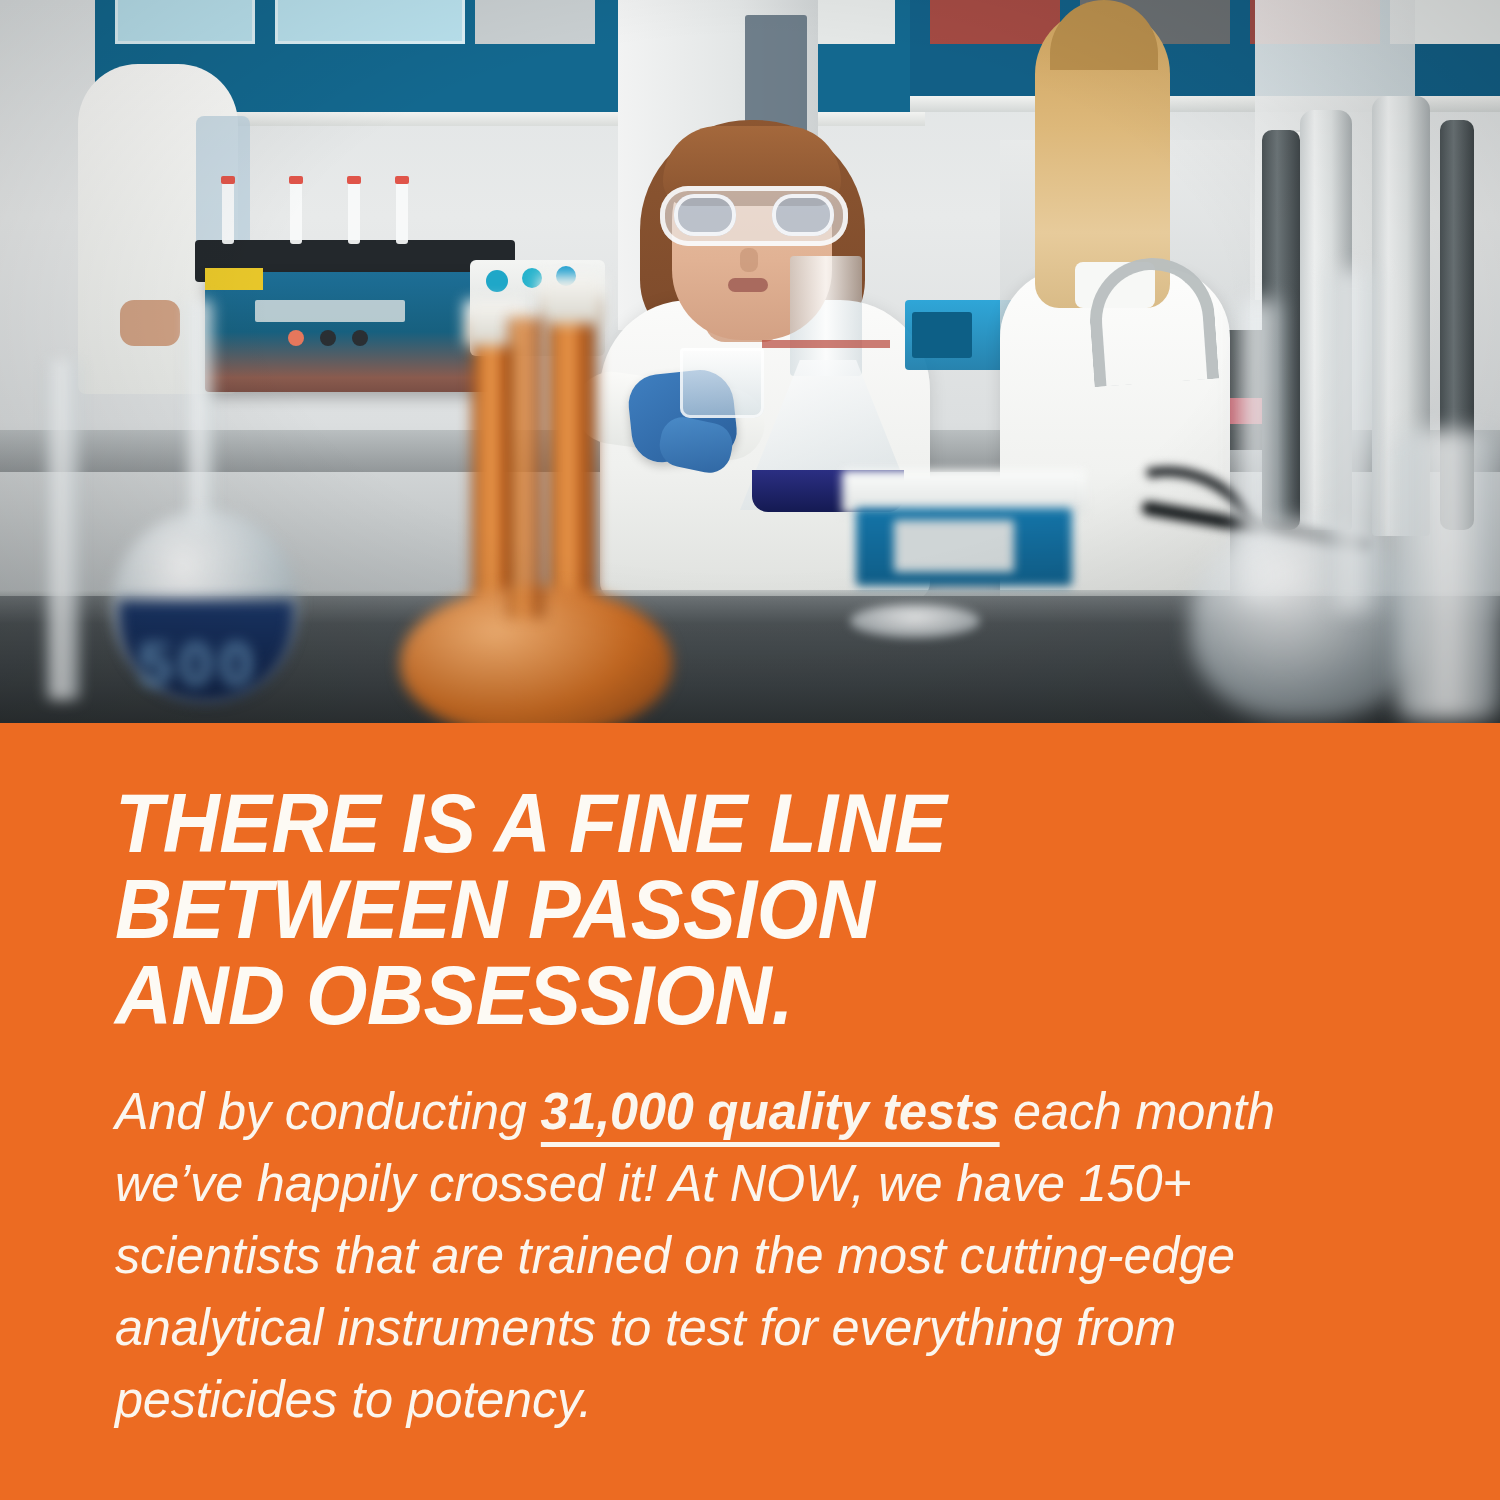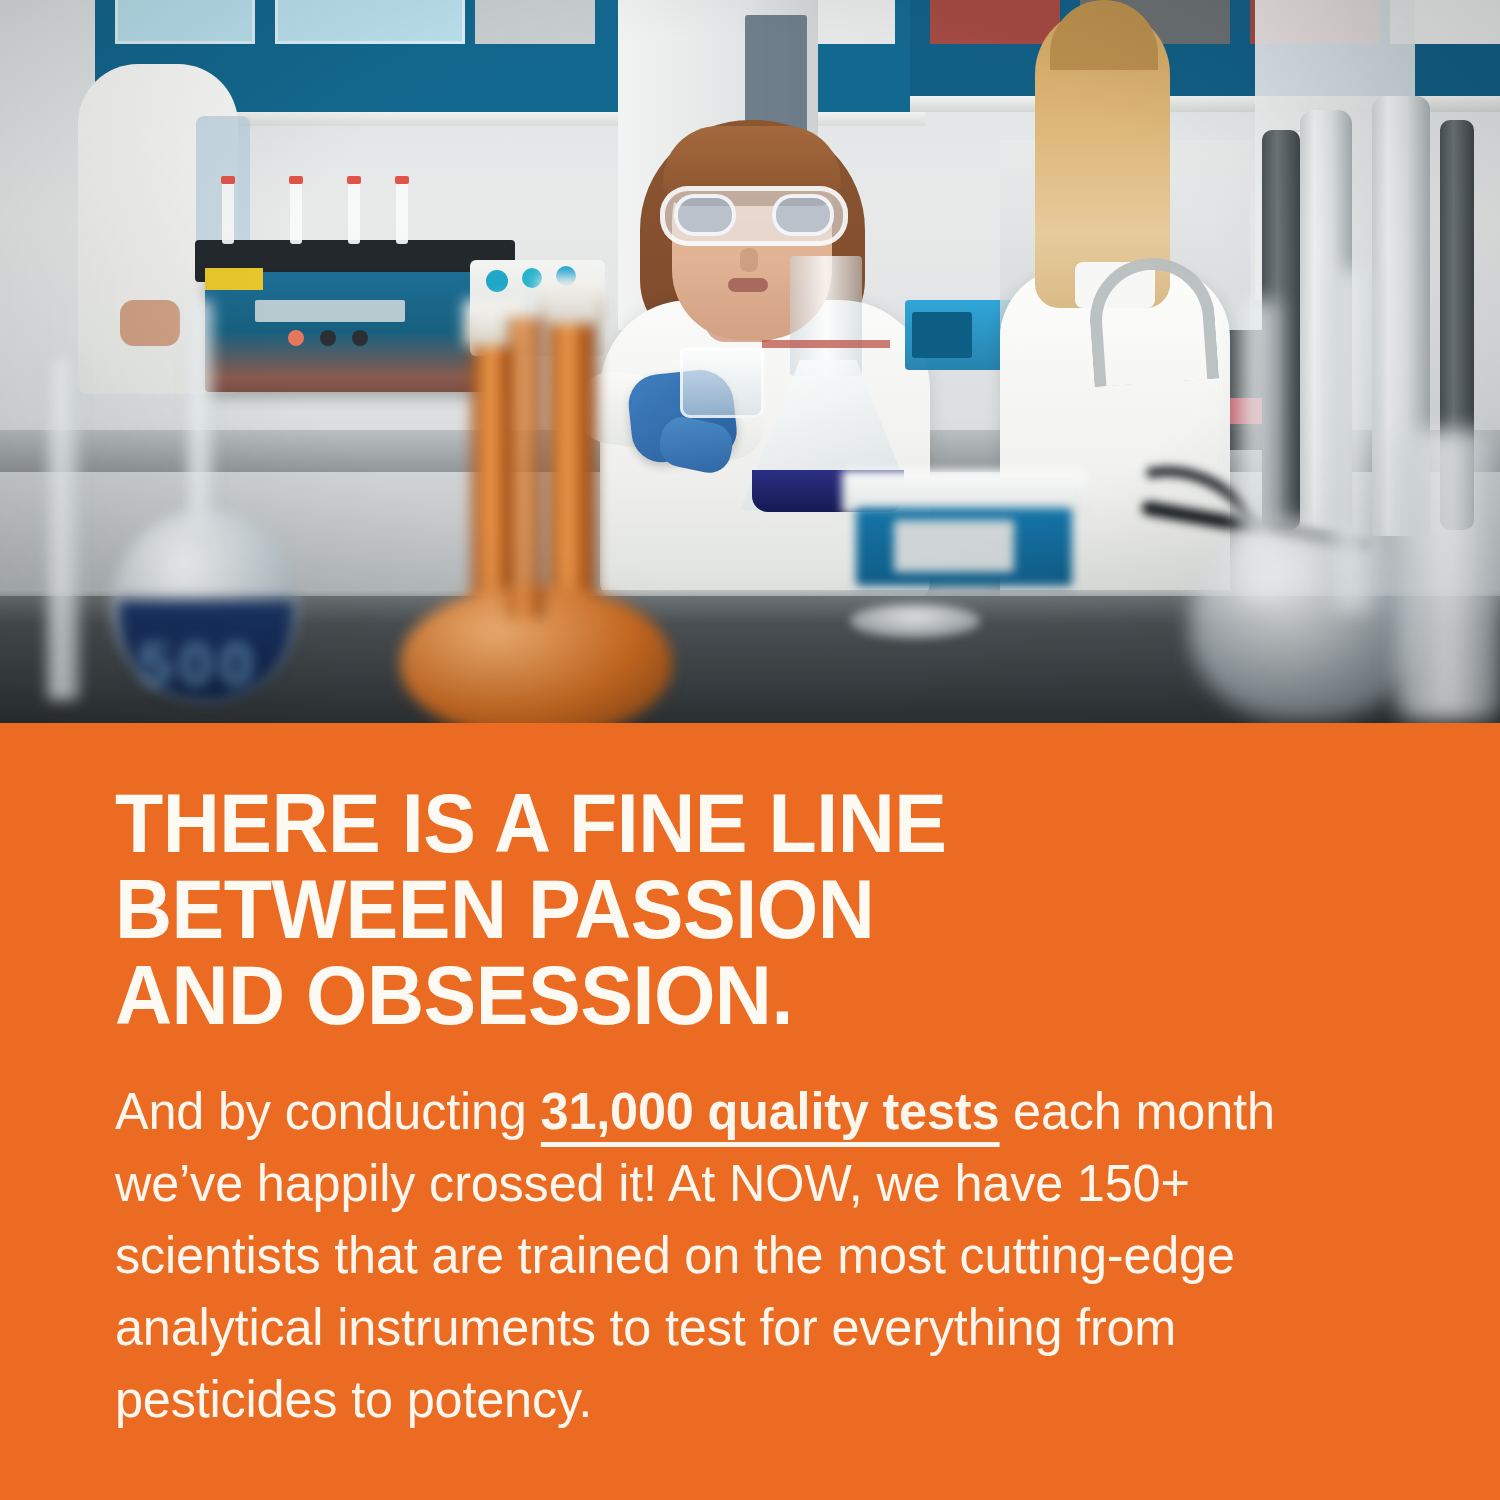--- a/index.html
+++ b/index.html
@@ -290,20 +290,21 @@
   .vignette {
     left:0; top:0; width:1500px; height:723px;
     background:radial-gradient(ellipse at 50% 42%,rgba(0,0,0,0) 45%,rgba(0,0,0,.18) 100%);
   }
 
   
   #panel {
     position:absolute; left:0; top:723px;
     width:1500px; height:777px;
     background:#EC6B22;
+    font-style:italic;
   }
 
   #headline {
     position:absolute;
     left:115px; top:57px;
     width:1260px;
     color:#FDFAF4;
     font-family:"Liberation Sans", sans-serif;
     font-weight:700;
     font-size:84px;

